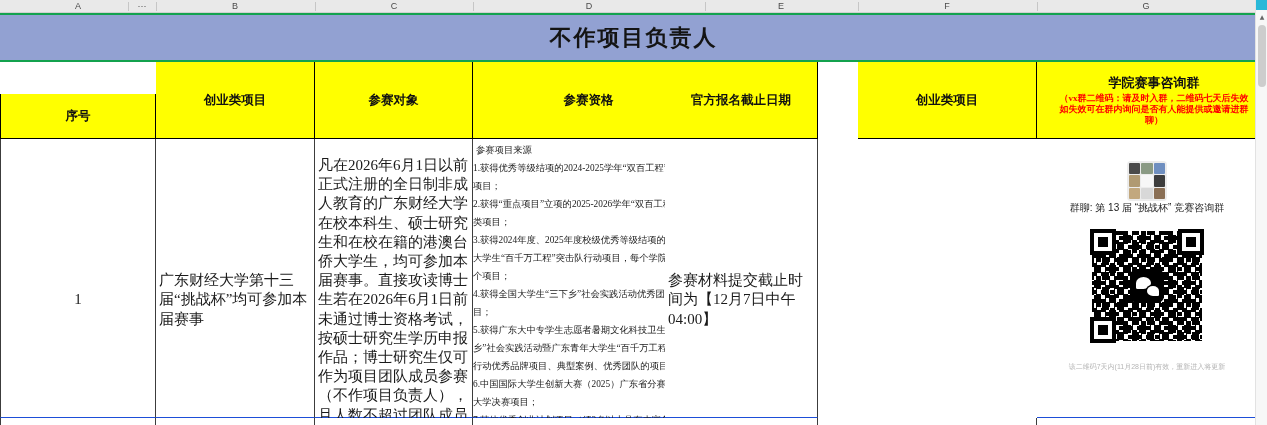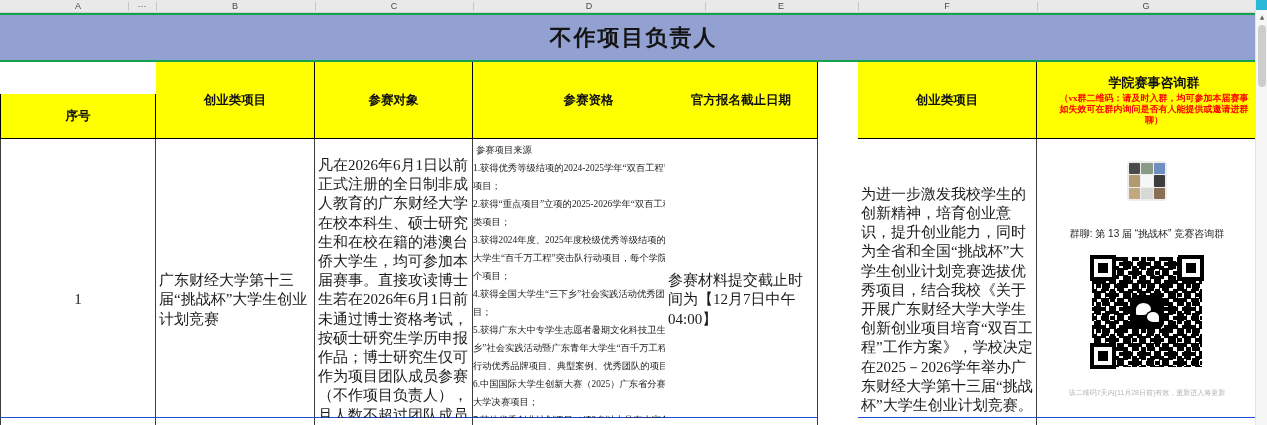--- a/index.html
+++ b/index.html
@@ -65,21 +65,21 @@
            display:flex; flex-direction:column; align-items:center; }
   .gavatar { margin-top:22px; width:40px; height:40px; background:#ececec; border-radius:4px;
              padding:2px; display:grid; grid-template-columns:repeat(3,1fr);
              grid-template-rows:repeat(3,1fr); gap:1px; }
   .gavatar div { border-radius:1px; }
   .gavatar div:nth-child(1){background:#4a4a4a;} .gavatar div:nth-child(2){background:#8a9a84;}
   .gavatar div:nth-child(3){background:#6f8fc0;} .gavatar div:nth-child(4){background:#b09a72;}
   .gavatar div:nth-child(5){background:#f7f7f7;} .gavatar div:nth-child(6){background:#3d3d3d;}
   .gavatar div:nth-child(7){background:#c2a87e;} .gavatar div:nth-child(8){background:#d8d8d8;}
   .gavatar div:nth-child(9){background:#8a6f55;}
-  .gname { margin-top:26px; width:162px; font-family:"Liberation Sans",sans-serif;
+  .gname { margin-top:0; width:162px; font-family:"Liberation Sans",sans-serif;
            font-size:10px; color:#222; text-align:center; line-height:1.3; }
   .qr { position:relative; margin-top:8px; width:128px; height:128px; background:#fff; }
   .qr-noise { position:absolute; inset:9px;
      background:
        repeating-conic-gradient(#000 0% 25%, transparent 0% 50%) 0 0 / 9px 9px,
        repeating-conic-gradient(transparent 0% 25%, #000 0% 50%) 2px 4px / 15px 15px; }
   .finder { position:absolute; width:26px; height:26px; border:4px solid #000; background:#fff;
             display:flex; align-items:center; justify-content:center; }
   .finder::after { content:""; width:10px; height:10px; background:#000; }
   .f-tl { top:7px; left:7px; } .f-tr { top:7px; right:7px; } .f-bl { bottom:7px; left:7px; }
@@ -147,54 +147,51 @@
       <span class="hlabel">参赛对象</span>
     </div>
     <div class="cell cE">
       <span class="hlabel">官方报名截止日期</span>
     </div>
     <div class="cell cF">
       <span class="hlabel">创业类项目</span>
     </div>
     <div class="cell cG">
       <span class="g-head-title">学院赛事咨询群</span>
-      <span class="g-head-note">（vx群二维码：请及时入群，均可参加本届赛事
+      <span class="g-head-note">（vx群二维码：请及时入群，二维码七天后失效
 如失效可在群内询问是否有人能提供或邀请进群
 聊）</span>
     </div>
   </div>
 
   <div class="row data-row">
     <div class="cell cA vcenter center">
       <span class="txt">1</span>
     </div>
     <div class="cell cB vcenter">
-      <span class="txt">广东财经大学第十三届“挑战杯”大学生创业计划竞赛</span>
+      <span class="txt">广东财经大学第十三届“挑战杯”均可参加本届赛事</span>
     </div>
     <div class="cell cC vcenter">
       <span class="txt">凡在2026年6月1日以前正式注册的全日制非成人教育的广东财经大学在校本科生、硕士研究生和在校在籍的港澳台侨大学生，均可参加本届赛事。直接攻读博士生若在2026年6月1日前未通过博士资格考试，按硕士研究生学历申报作品；博士研究生仅可作为项目团队成员参赛（不作项目负责人），且人数不超过团队成员数量的30%。</span>
     </div>
     <div class="cell cD">
       <span class="txt-d preline">参赛项目来源
 1.获得优秀等级结项的2024-2025学年“双百工程”创业类项目；
 2.获得“重点项目”立项的2025-2026学年“双百工程”创业类项目；
 3.获得2024年度、2025年度校级优秀等级结项的广东青年大学生“百千万工程”突击队行动项目，每个学院限推荐1个项目；
 4.获得全国大学生“三下乡”社会实践活动优秀团队的项目；
 5.获得广东大中专学生志愿者暑期文化科技卫生“三下乡”社会实践活动暨广东青年大学生“百千万工程”突击队行动优秀品牌项目、典型案例、优秀团队的项目；
 6.中国国际大学生创新大赛（2025）广东省分赛广东财经大学决赛项目；
 7.其他优秀创业计划项目（须2名以上具有丰富创业实践经历或指导项目获得过省级以上创业类竞赛金奖的专家出具书面推荐意见），每个学院推荐不超过2个；
 8.第七届“大创100”创新创业人才孵化营项目。
 往届“挑战杯”中国大学生创业计划竞赛金奖、银奖项目不可报名参赛。</span>
     </div>
     <div class="cell cE vcenter">
       <span class="txt">参赛材料提交截止时间为【12月7日中午04:00】</span>
     </div>
-    <div class="cell cF vcenter">
-      <span class="txt">为进一步激发我校学生的创新精神，培育创业意识，提升创业能力，同时为全省和全国“挑战杯”大学生创业计划竞赛选拔优秀项目，结合我校《关于开展广东财经大学大学生创新创业项目培育“双百工程”工作方案》，学校决定在2025－2026学年举办广东财经大学第十三届“挑战杯”大学生创业计划竞赛。</span>
-    </div>
     <div class="cell cG">
       <div class="gcard">
         <div class="gavatar">
           <div></div>
             <div></div>
             <div></div>
             <div></div>
             <div></div>
             <div></div>
             <div></div>

